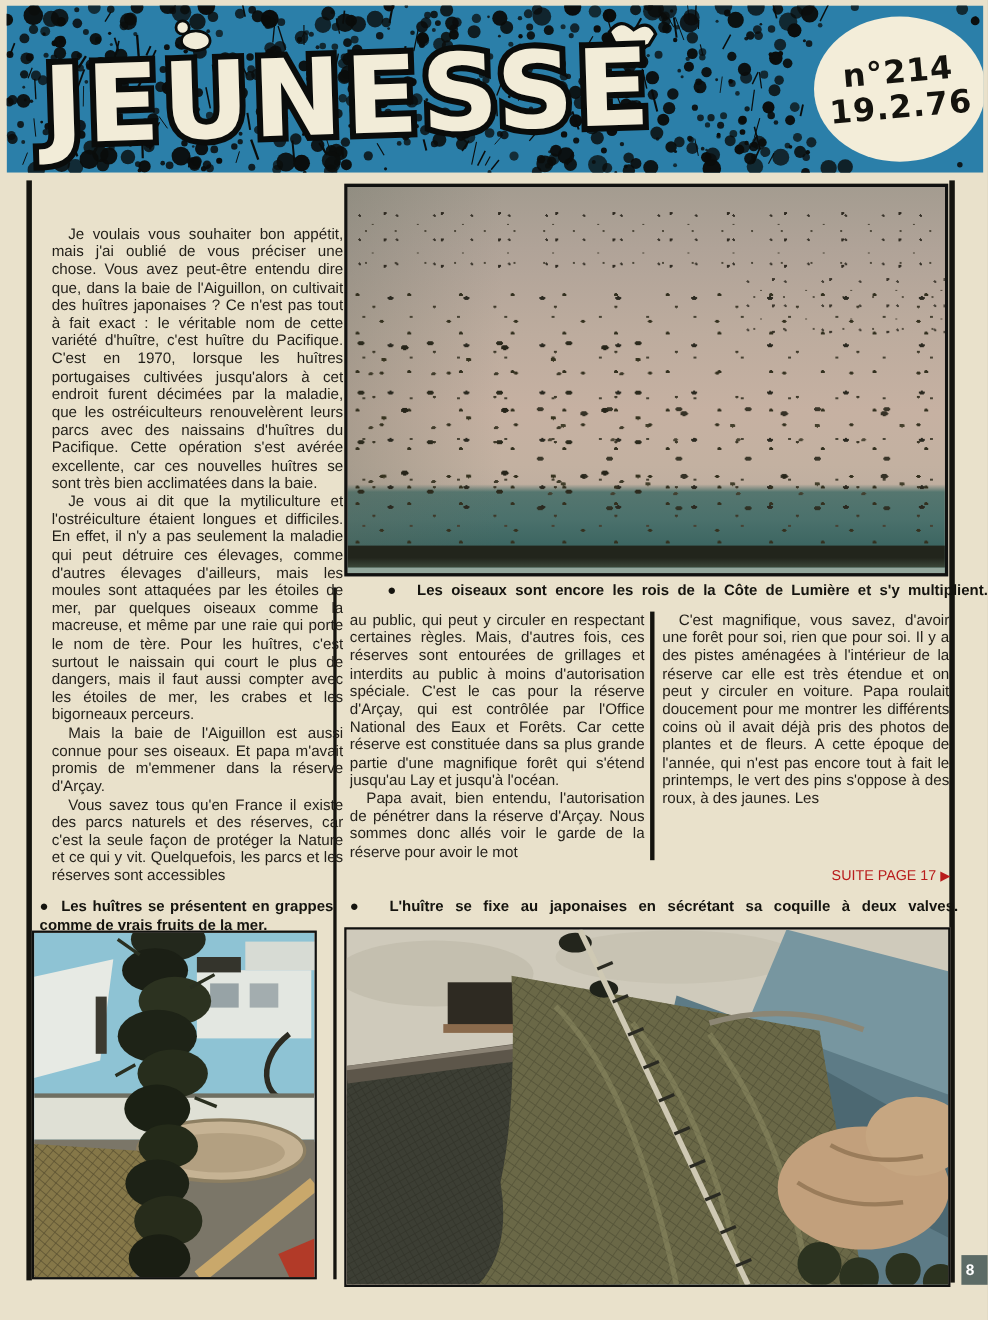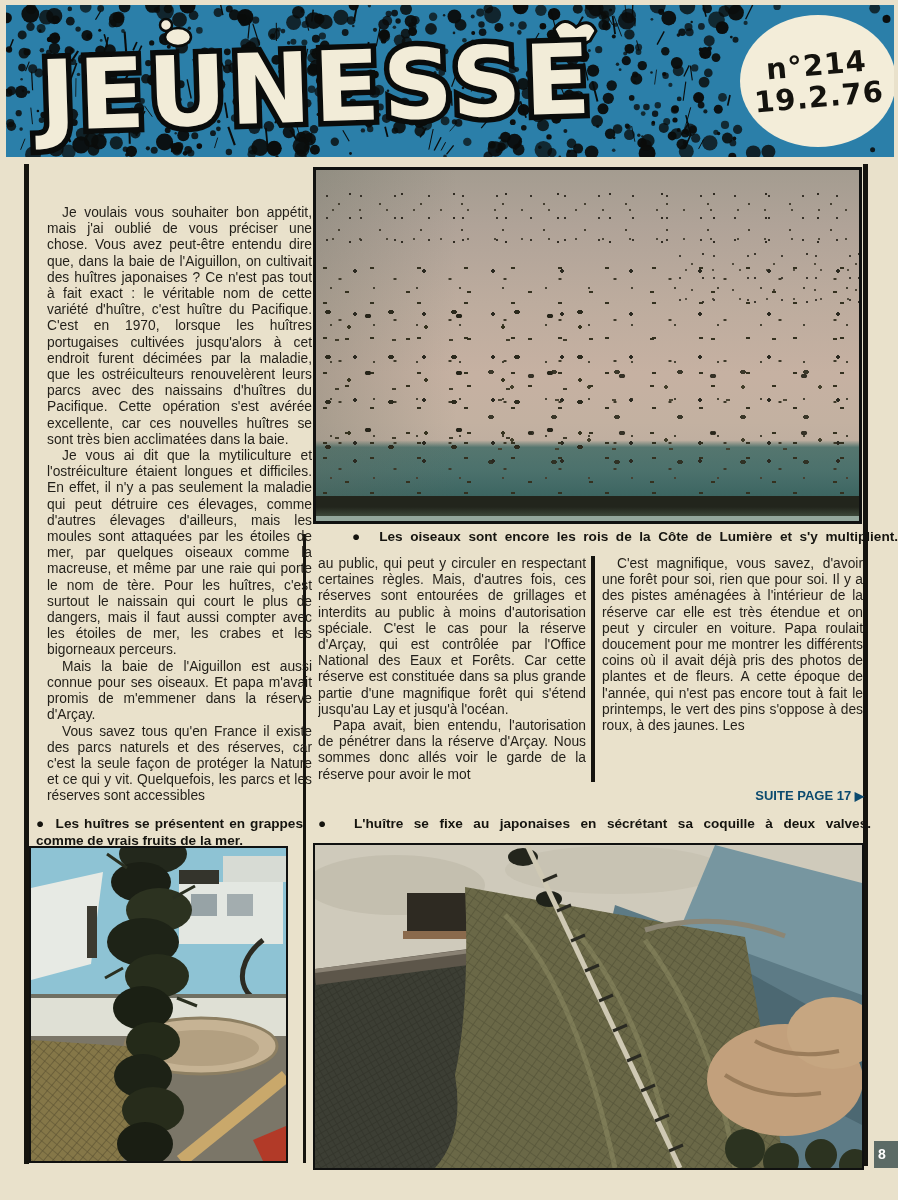--- a/index.html
+++ b/index.html
@@ -25,21 +25,21 @@
   #rule-col   { left:591px; top:556px; width:4px; height:226px; }
   
   .body-col { position:absolute; font-size:13.8px; line-height:16.2px;
     text-align:justify; overflow:hidden; color:#221f19; }
   #col1 { left:47px;  top:167px; width:265px; height:630px;margin-top:38px; }
   #col2 { left:318px; top:556px; width:268px; height:244px; }
   #col3 { left:602px; top:556px; width:261px; height:230px; }
   .body-col p { margin:0; text-indent:15px; }
   .body-col p.no-indent { text-indent:0; }
   #suite { position:absolute; left:602px; top:788px; width:261px;
-    text-align:right; font-weight:bold; font-size:13px; color:#0c4a6e; }
+    text-align:right; font-weight:normal; font-size:13px; color:#b91c1c; }
   #suite .arr { font-size:12px; letter-spacing:-1px; }
   
   .caption { position:absolute; font-weight:bold; font-size:13.6px;
     line-height:17px; color:#15140f; text-align:justify; }
   .caption .full { text-align-last: justify; display:block; }
   #caption-grappes   { left:36px;  top:797px; width:267px;margin-top:18px; }
   #caption-birds     { left:318px; top:528px; width:546px;margin-left:34px; }
   #caption-collector { left:318px; top:815px; width:553px; }
   
   .photo { position:absolute; border:2px solid #101110; overflow:hidden; background:#b9ab9d; }

